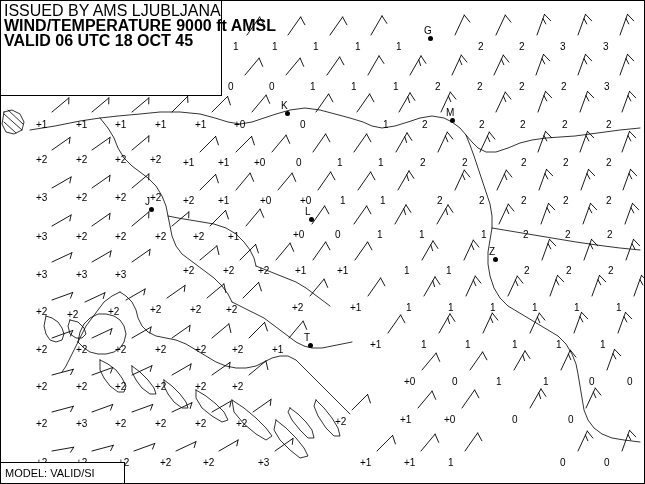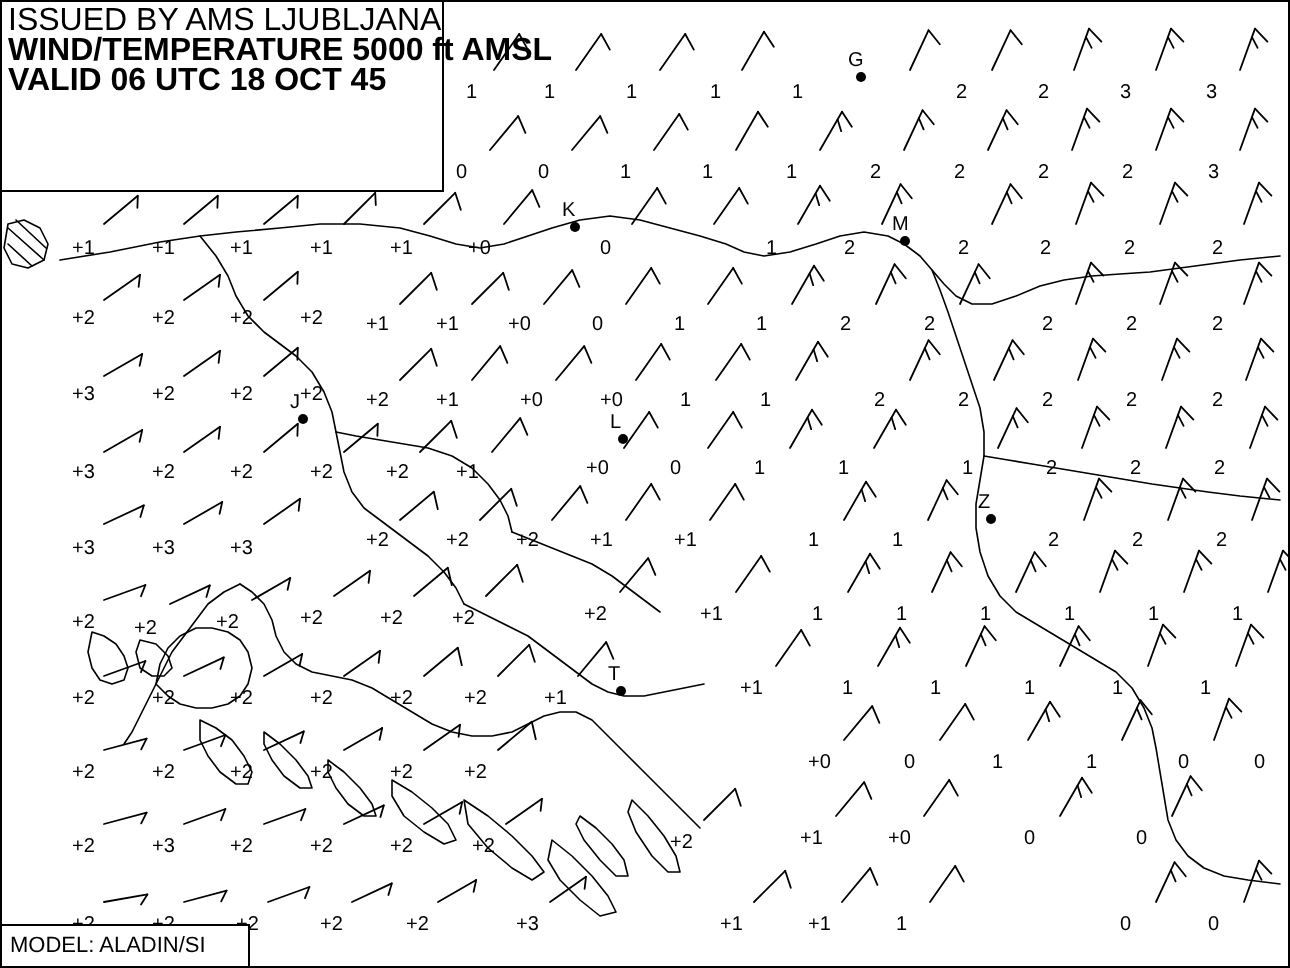--- a/index.html
+++ b/index.html
@@ -948,21 +948,21 @@
       <div class="city-label" style="left: 305px; top: 207px;">L</div>
       <div class="city-dot" style="left: 309px; top: 217px;"></div>
       <div class="city-label" style="left: 489px; top: 247px;">Z</div>
       <div class="city-dot" style="left: 493px; top: 257px;"></div>
       <div class="city-label" style="left: 304px; top: 333px;">T</div>
       <div class="city-dot" style="left: 308px; top: 343px;"></div>
     </div>
 
   <div class="header-box">
     <div class="header-line">ISSUED BY AMS LJUBLJANA</div>
-    <div class="header-line bold">WIND/TEMPERATURE 5000 ft AMSL</div>
+    <div class="header-line bold">WIND/TEMPERATURE 9000 ft AMSL</div>
     <div class="header-line bold">VALID 06 UTC 18 OCT 45</div>
   </div>
 
   <div class="footer-box">
-    <div class="footer-line">MODEL: ALADIN/SI</div>
+    <div class="footer-line">MODEL: VALID/SI</div>
   </div>
 
 </div>
 
 </body></html>

